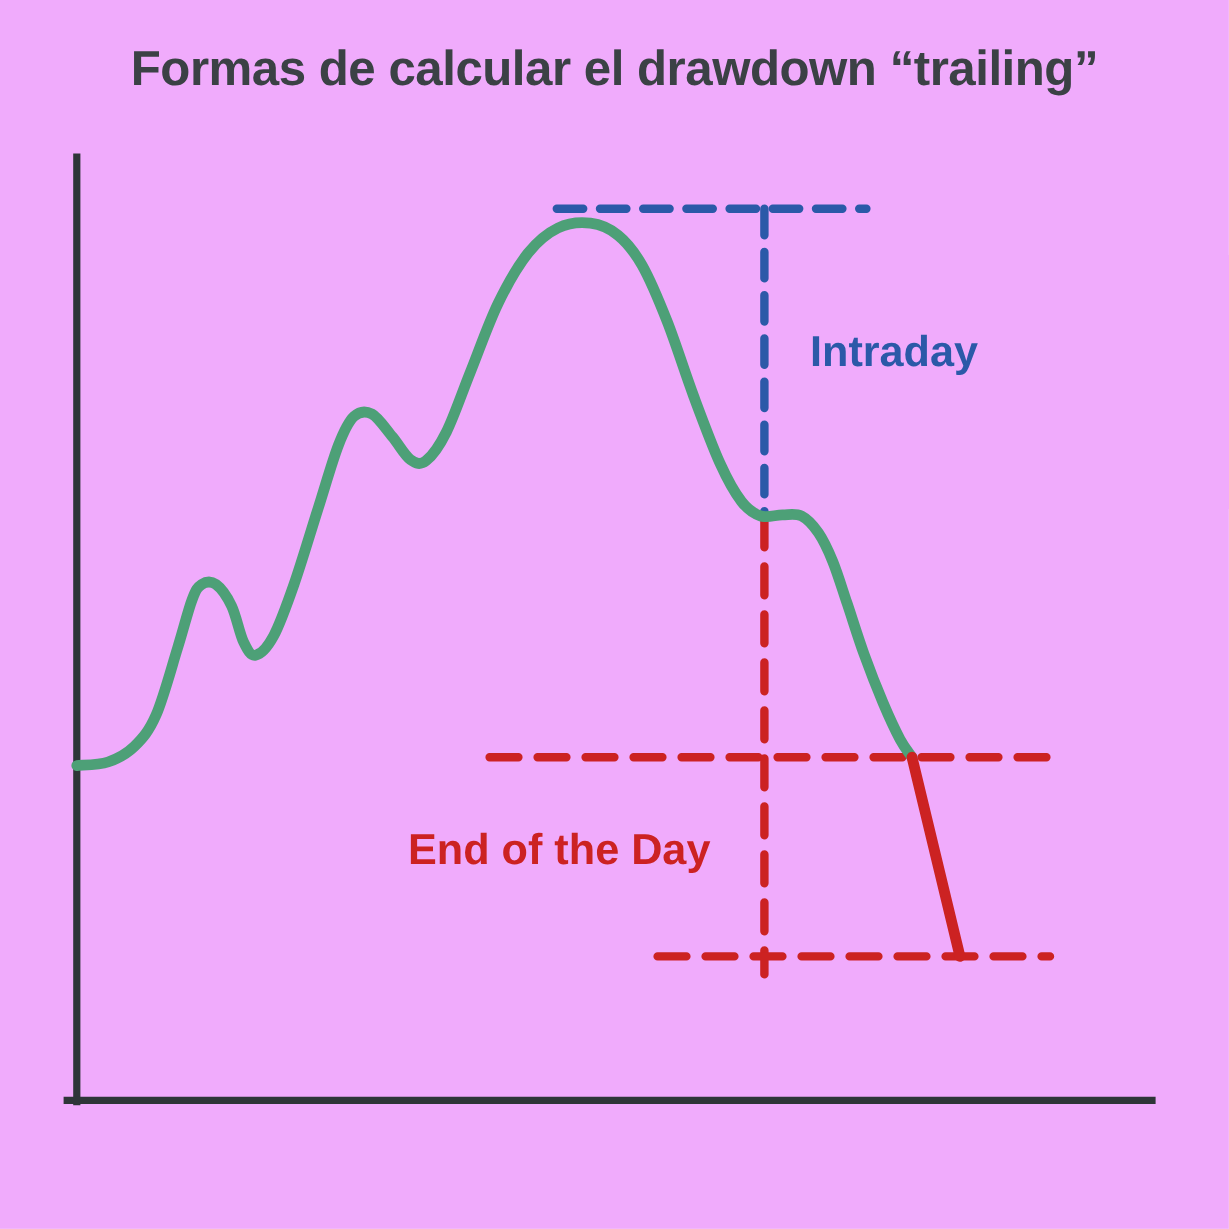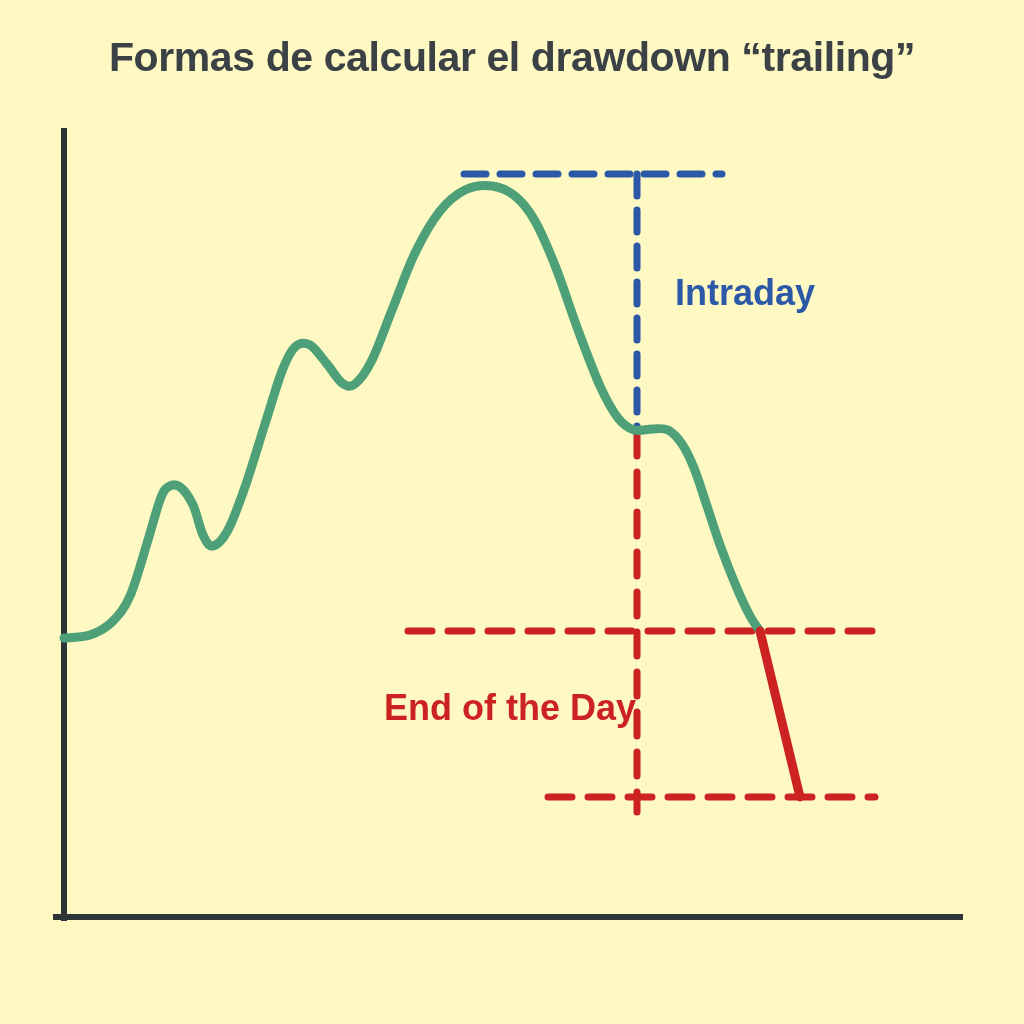--- a/index.html
+++ b/index.html
@@ -52,21 +52,21 @@
   #label-eod {
     left: 340px;
     top: 687px;
     font-size: 36px;
     color: #cc2222;
   }
 </style>
 </head>
 <body style="background: rgb(249, 249, 247);">
 
-<div id="figure" style="background: #fef9c3;">
+<div id="figure" style="background: #f0abfc;">
 
   <div id="chart-title" style="color: rgb(59, 65, 69);">Formas de calcular el drawdown “trailing”</div>
 
   <svg id="chart-svg" width="1024" height="1024" viewBox="0 0 1024 1024">
 
     <g>
       <line id="y-axis" x1="64" y1="131" x2="64" y2="918" stroke="#2e3538" stroke-width="6" stroke-linecap="square"></line>
       <line id="x-axis" x1="56" y1="917" x2="960" y2="917" stroke="#2e3538" stroke-width="6" stroke-linecap="square"></line>
     </g>
 
@@ -81,15 +81,15 @@
       <line id="annot-trough-level" x1="548" y1="797" x2="875" y2="797" stroke="#cc2222" stroke-width="7" stroke-linecap="round" stroke-dasharray="24 16"></line>
     </g>
 
     <path id="equity-curve" fill="none" stroke="#4da077" stroke-width="9" stroke-linecap="round" stroke-linejoin="round" d="M64,638C68.33,637.50 82.00,637.67 90,635C98.00,632.33 105.33,628.50 112,622C118.67,615.50 124.00,609.67 130,596C136.00,582.33 143.00,556.00 148,540C153.00,524.00 156.67,508.83 160,500C163.33,491.17 164.67,489.17 168,487C171.33,484.83 175.83,484.00 180,487C184.17,490.00 189.17,497.00 193,505C196.83,513.00 199.67,528.17 203,535C206.33,541.83 208.83,546.83 213,546C217.17,545.17 222.67,539.83 228,530C233.33,520.17 238.83,504.67 245,487C251.17,469.33 258.83,443.33 265,424C271.17,404.67 277.00,383.83 282,371C287.00,358.17 290.33,351.33 295,347C299.67,342.67 304.67,342.17 310,345C315.33,347.83 321.67,357.67 327,364C332.33,370.33 337.33,379.67 342,383C346.67,386.33 350.00,387.83 355,384C360.00,380.17 365.83,372.33 372,360C378.17,347.67 384.83,327.83 392,310C399.17,292.17 407.00,269.50 415,253C423.00,236.50 431.67,221.50 440,211C448.33,200.50 456.33,194.17 465,190C473.67,185.83 483.67,185.00 492,186C500.33,187.00 507.83,190.17 515,196C522.17,201.83 528.17,209.00 535,221C541.83,233.00 548.83,249.83 556,268C563.17,286.17 570.67,310.33 578,330C585.33,349.67 593.33,371.33 600,386C606.67,400.67 612.33,410.67 618,418C623.67,425.33 628.33,428.17 634,430C639.67,431.83 646.33,429.00 652,429C657.67,429.00 663.00,427.50 668,430C673.00,432.50 677.67,437.67 682,444C686.33,450.33 690.00,458.17 694,468C698.00,477.83 701.67,490.17 706,503C710.33,515.83 715.00,531.17 720,545C725.00,558.83 731.00,574.17 736,586C741.00,597.83 746.00,608.50 750,616C754.00,623.50 758.33,628.50 760,631"></path>
 
     <path id="eod-segment" fill="none" stroke="#cc2222" stroke-width="9" stroke-linecap="round" stroke-linejoin="round" d="M760,631L800,797"></path>
   </svg>
 
   <div class="annot-label" id="label-intraday" style="color: rgb(43, 89, 168);">Intraday</div>
 
-  <div class="annot-label" id="label-eod" style="color: rgb(204, 34, 34); margin-left: 44px;">End of the Day</div>
+  <div class="annot-label" id="label-eod" style="color: rgb(204, 34, 34);">End of the Day</div>
 
 </div>
 
 </body></html>

